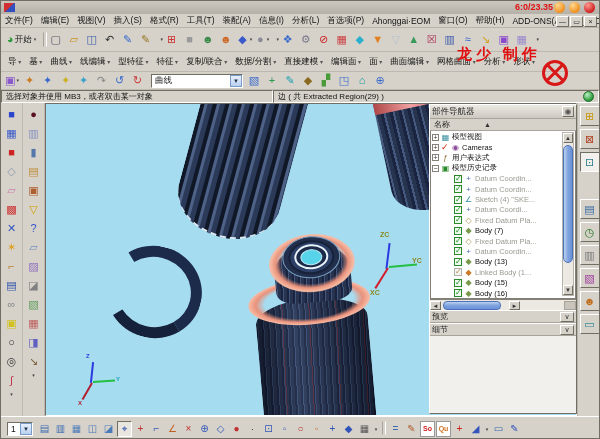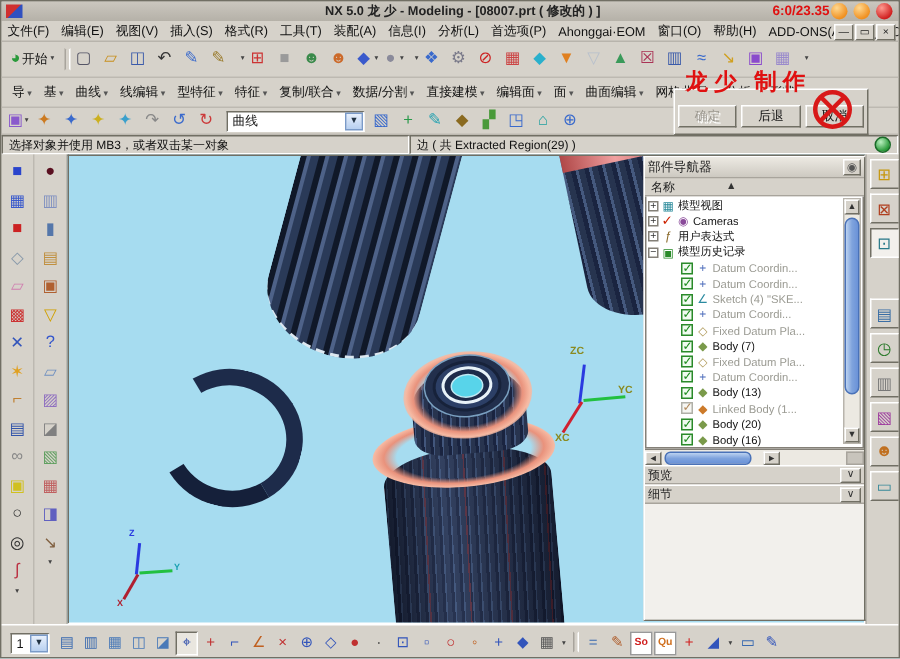--- a/index.html
+++ b/index.html
@@ -154,21 +154,20 @@
   .bicon.dot::after{content:"▾"}
   .bicon.badge{font-size:7px;font-weight:bold;background:#fff;border:1px solid #999}
 </style>
 </head>
 <body>
 
 <div id="win">
 
   <div id="titlebar">
     <span id="nx-logo"></span>
-    <span id="title-text">NX 5.0  龙 少 - Modeling - [08007.prt ( 修改的 ) ]</span>
     <span id="timer">6:0/23.35</span>
     <span class="ball" style="right:34px;background:radial-gradient(circle at 35% 30%,#ffd890,#f09020 70%)"></span>
     <span class="ball" style="right:19px;background:radial-gradient(circle at 35% 30%,#ffd890,#f09020 70%)"></span>
     <span class="ball" style="right:4px;background:radial-gradient(circle at 35% 30%,#ff9a90,#d02020 70%)"></span>
   </div>
 
   <div id="menubar">
 
   <span class="menu-item">文件(F)</span>
       <span class="menu-item">编辑(E)</span>
@@ -434,25 +433,20 @@
         <span class="ticon">
           <i style="font-style: normal; color: rgb(32, 160, 160);">⌂</i>
         </span>
         <span class="ticon">
           <i style="font-style: normal; color: rgb(58, 106, 204);">⊕</i>
         </span>
       </span>
   </div>
 
   <div id="watermark">龙少  制作</div>
-  <div id="rail">
-    <span class="rbtn disabled">确定</span>
-    <span class="rbtn">后退</span>
-    <span class="rbtn">取消</span>
-  </div>
   <div id="nosign"></div>
 
   <div id="statusbar">
     <span class="sfield" id="prompt-field">选择对象并使用 MB3，或者双击某一对象</span>
     <span class="sfield" id="hint-field">边 ( 共 Extracted Region(29) )</span>
     <span id="status-ball"></span>
   </div>
 
   <div id="main">
 
@@ -624,21 +618,21 @@
             <div class="trow lvl2 dim">
               <span class="texp"></span>
               <span class="tchk boxdim"></span>
               <span class="tico" style="color: rgb(204, 122, 42);">◆</span>
               <span class="tlab">Linked Body (1...</span>
             </div>
             <div class="trow lvl2">
               <span class="texp"></span>
               <span class="tchk box"></span>
               <span class="tico" style="color: rgb(122, 154, 74);">◆</span>
-              <span class="tlab">Body (20)</span>
+              <span class="tlab">Body (15)</span>
             </div>
             <div class="trow lvl2">
               <span class="texp"></span>
               <span class="tchk box"></span>
               <span class="tico" style="color: rgb(122, 154, 74);">◆</span>
               <span class="tlab">Body (16)</span>
             </div>
           </div>
         <div id="vscroll">
           <span class="varr" style="top:0">▲</span>

